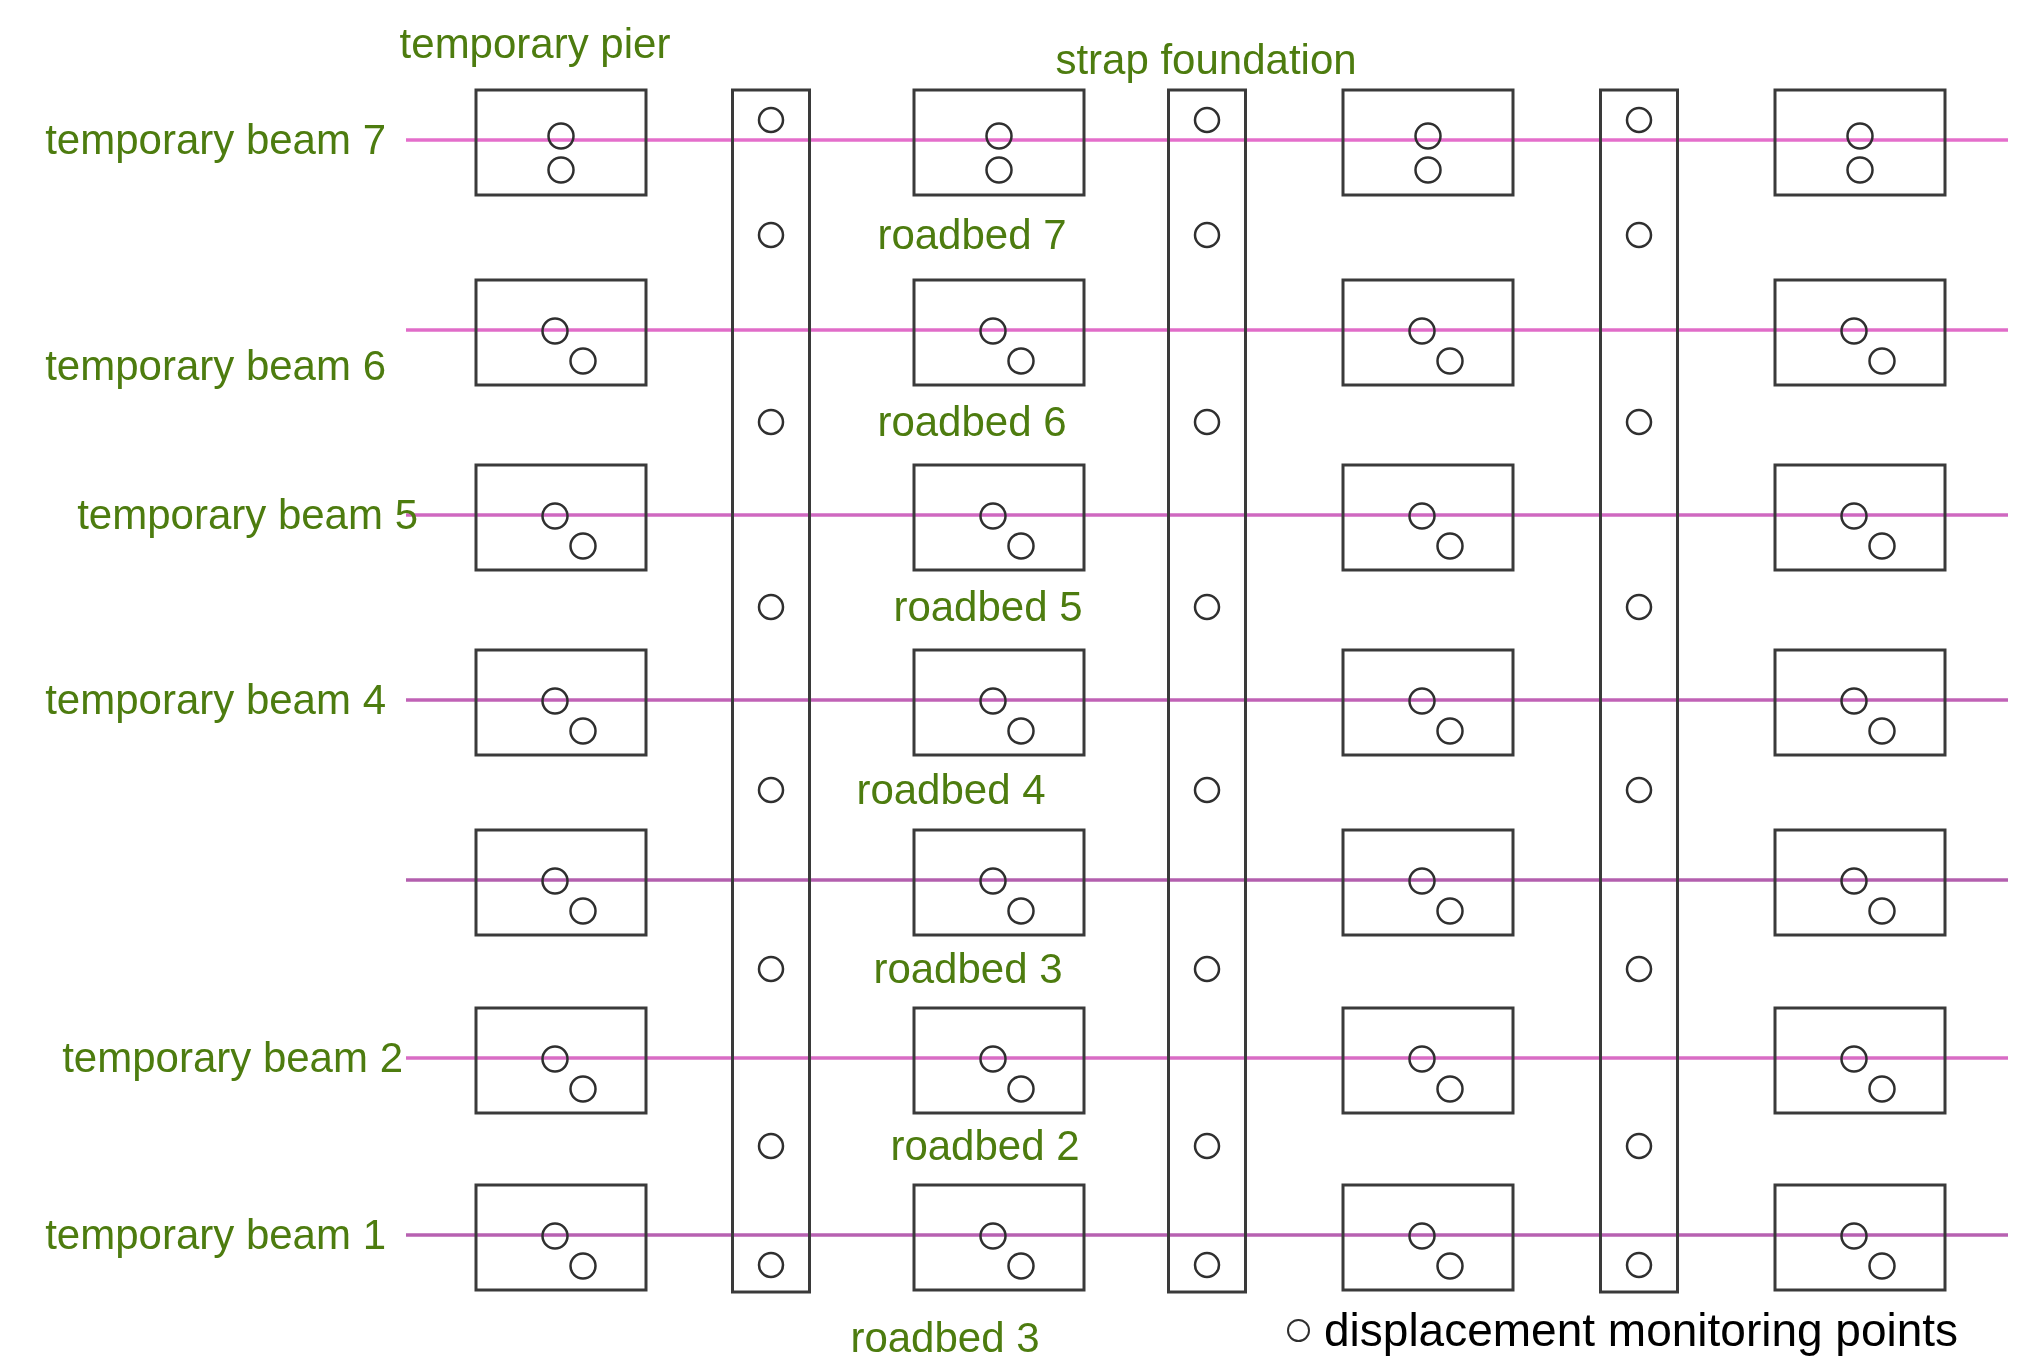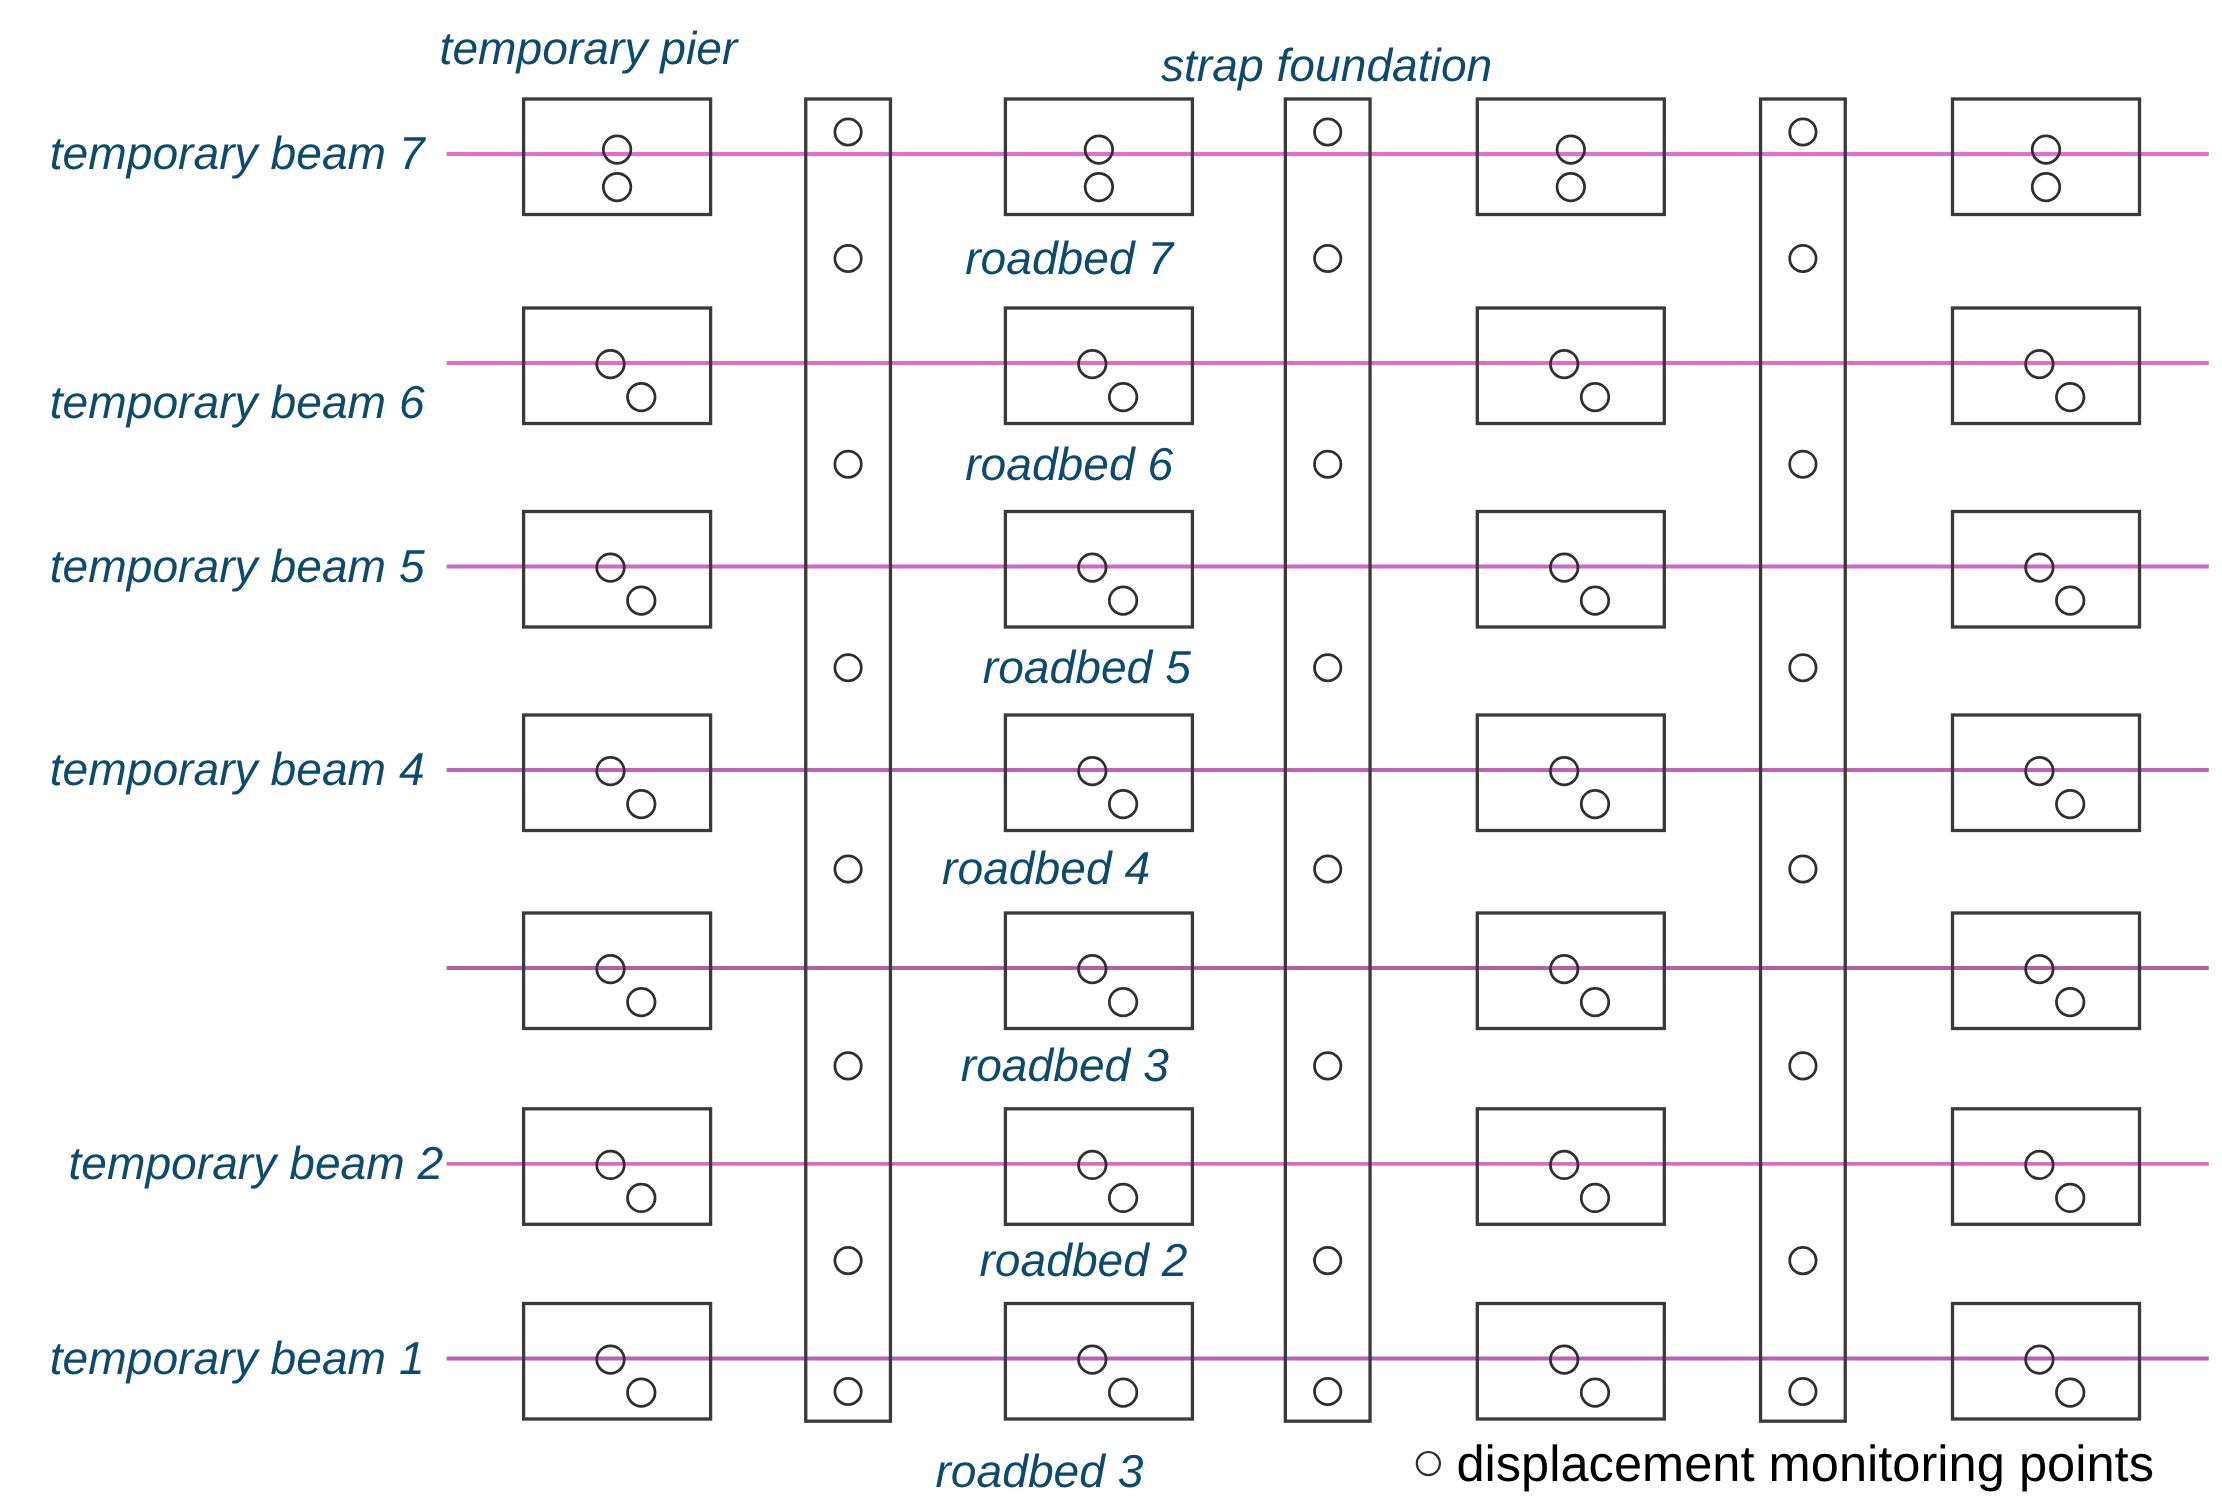--- a/index.html
+++ b/index.html
@@ -20,22 +20,21 @@
     position: absolute;
     left: 0;
     top: 0;
   }
   .lbl {
     position: absolute;
     font-size: 42px;
     line-height: 52px;
     height: 52px;
     white-space: nowrap;
-    color: #0c4a6e;
-    font-style: italic;
+    color: #4d7c0f;
   }
   .beam-lbl {
     left: 0;
     width: 386px;
     text-align: right;
   }
   .center-lbl {
     width: 600px;
     text-align: center;
   }
@@ -185,21 +184,21 @@
       <circle cx="1639" cy="1146" r="12" fill="none" stroke="#2f2f2f" stroke-width="2.5"></circle>
       <circle cx="1639" cy="1265" r="12" fill="none" stroke="#2f2f2f" stroke-width="2.5"></circle>
     </svg>
 
   <div class="lbl center-lbl" id="lbl-temporary-pier" style="left: 235px; top: 18px;">temporary pier</div>
 
   <div class="lbl center-lbl" id="lbl-strap-foundation" style="left: 906px; top: 34px;">strap foundation</div>
 
   <div class="lbl beam-lbl" style="top: 114px;">temporary beam 7</div>
   <div class="lbl beam-lbl" style="top: 304px; margin-top: 36px;">temporary beam 6</div>
-  <div class="lbl beam-lbl" style="top: 489px;">temporary beam 5</div>
+  <div class="lbl beam-lbl" style="top: 489px; margin-left: 32px;">temporary beam 5</div>
   <div class="lbl beam-lbl" style="top: 674px;">temporary beam 4</div>
   <div class="lbl beam-lbl" style="top: 1032px; margin-left: 17px;">temporary beam 2</div>
   <div class="lbl beam-lbl" style="top: 1209px;">temporary beam 1</div>
 
   <div class="lbl center-lbl roadbed" style="left: 672px; top: 209px;">roadbed 7</div>
   <div class="lbl center-lbl roadbed" style="left: 672px; top: 396px;">roadbed 6</div>
   <div class="lbl center-lbl roadbed" style="left: 688px; top: 581px;">roadbed 5</div>
   <div class="lbl center-lbl roadbed" style="left: 651px; top: 764px;">roadbed 4</div>
   <div class="lbl center-lbl roadbed" style="left: 668px; top: 943px;">roadbed 3</div>
   <div class="lbl center-lbl roadbed" style="left: 685px; top: 1120px;">roadbed 2</div>

